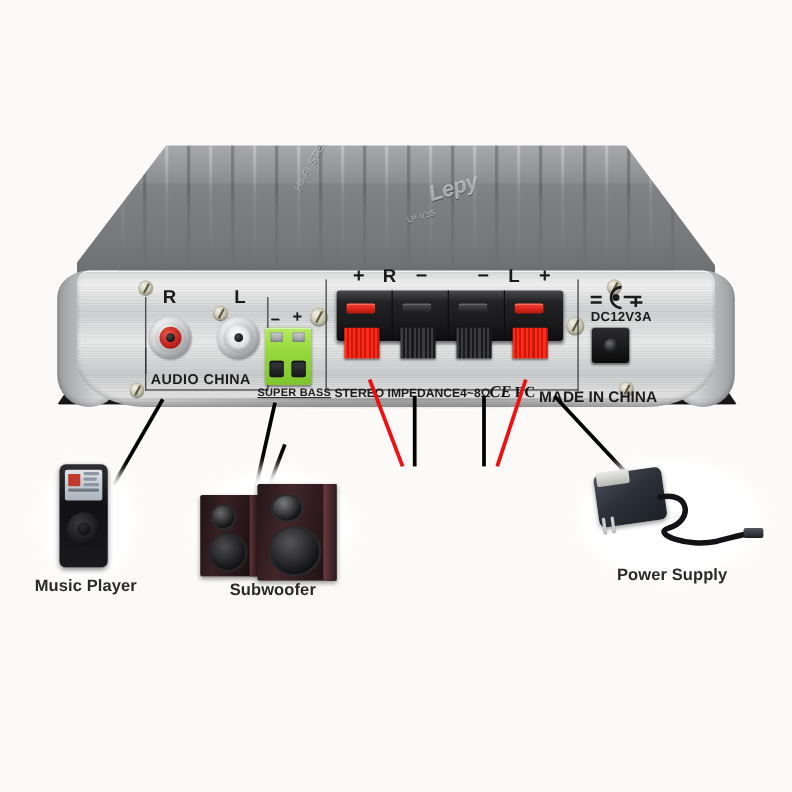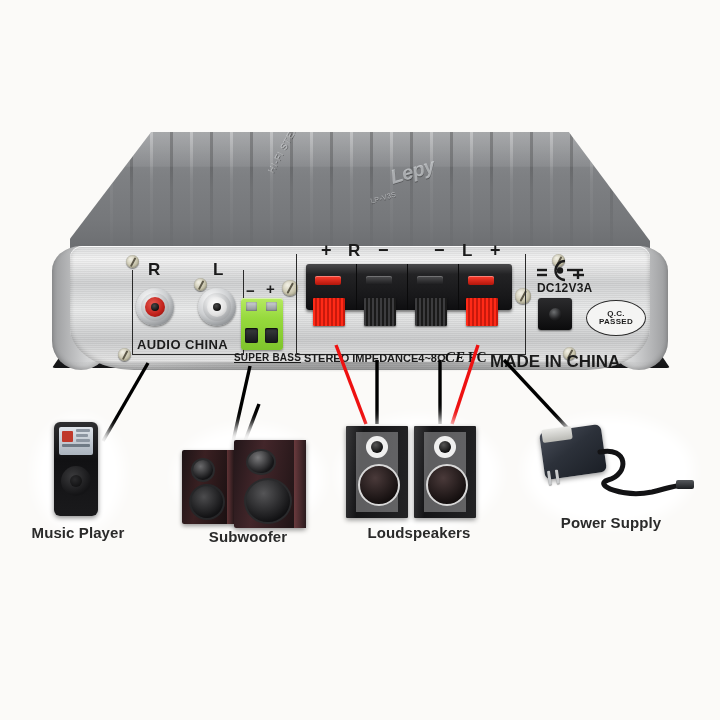--- a/index.html
+++ b/index.html
@@ -292,29 +292,25 @@
       <line x1="2" y1="14" x2="12" y2="14" stroke="#1b1b1b" stroke-width="2.4"></line>
       <line x1="2" y1="19" x2="12" y2="19" stroke="#1b1b1b" stroke-width="2.4"></line>
       <path d="M30 5 A9.5 9.5 0 1 0 30 24" fill="none" stroke="#1b1b1b" stroke-width="2.4"></path>
       <circle cx="25" cy="14.5" r="3.2" fill="#1b1b1b"></circle>
       <line x1="32" y1="14" x2="48" y2="14" stroke="#1b1b1b" stroke-width="2.4"></line>
       <line x1="43" y1="14" x2="43" y2="23" stroke="#1b1b1b" stroke-width="2.4"></line>
       <line x1="38" y1="19" x2="49" y2="19" stroke="#1b1b1b" stroke-width="2.4"></line>
     </svg>
     <div class="plabel abs" style="left:489px;top:151px;font-size:12px;letter-spacing:.2px;">DC12V3A</div>
     <div id="dc-jack" class="abs" style="left:490px;top:168px;"></div>
-    <div id="qc" class="abs" style="left:538px;top:170px;">
-      <span>Q.C.</span>
-      <span>PASSED</span>
-    </div>
 
     <div class="plabel abs" style="left:256px;top:222px;font-size:11px;letter-spacing:0;">STEREO IMPEDANCE4~8Ω</div>
     <div class="mark abs" style="left:397px;top:219px;font-size:15px;font-style:italic;font-family:'Liberation Serif',serif;">CE</div>
     <div class="mark abs" style="left:420px;top:220px;font-size:14px;font-family:'Liberation Serif',serif;">FC</div>
-    <div class="plabel abs" style="left:442px;top:222px;font-size:17px;">MADE IN CHINA</div>
+    <div class="plabel abs" style="left:442px;top:222px;font-size:14px;">MADE IN CHINA</div>
   </div>
 
   <svg id="leads" viewBox="0 0 720 720">
 
     <line x1="148" y1="363" x2="103" y2="441" stroke="#000" stroke-width="3.4"></line>
 
     <line x1="250" y1="366" x2="232" y2="446" stroke="#000" stroke-width="3.4"></line>
     <line x1="259" y1="404" x2="243" y2="446" stroke="#000" stroke-width="3.4"></line>
 
     <line x1="336" y1="345" x2="366" y2="424" stroke="#ee1111" stroke-width="3.4"></line>
@@ -357,44 +353,20 @@
           <div class="row" style="margin-left:17px;width:14px;"></div>
           <div class="row" style="margin-left:17px;width:12px;"></div>
           <div class="row" style="margin-left:17px;width:14px;"></div>
           <div class="row" style="width:28px;background:#6f7a85;"></div>
         </div>
       <div id="ipod-wheel"></div>
     </div>
     <div class="cap" style="left:0;top:110px;">Music Player</div>
   </div>
 
-  <div class="callout" style="left:334px;top:414px;width:170px;height:140px;">
-    <div class="halo" style="left:4px;top:2px;width:162px;height:116px;"></div>
-    <div class="abs" style="left:12px;top:12px;width:62px;height:92px;
-         background:linear-gradient(95deg,#3a3a3c 0%,#141416 26%,#232325 100%);border-radius:1px;
-         box-shadow:0 2px 5px rgba(0,0,0,.42);">
-      <div class="abs" style="left:10px;top:6px;width:42px;height:80px;background:#9a9a9c;opacity:.55;"></div>
-      <div class="tweeter" style="left:20px;top:10px;width:22px;height:22px;background:#efefef;"></div>
-      <div class="tweeter" style="left:25px;top:15px;width:12px;height:12px;
-          background:radial-gradient(circle at 38% 32%,#555,#0b0b0c 75%);"></div>
-      <div class="cone" style="left:12px;top:38px;width:38px;height:38px;
-          background:radial-gradient(circle at 40% 32%,#4a3a3a,#120d0d 76%);border:2px solid #d8d8d8;"></div>
-    </div>
-    <div class="abs" style="left:80px;top:12px;width:62px;height:92px;
-         background:linear-gradient(95deg,#3a3a3c 0%,#141416 26%,#232325 100%);border-radius:1px;
-         box-shadow:0 2px 5px rgba(0,0,0,.42);">
-      <div class="abs" style="left:10px;top:6px;width:42px;height:80px;background:#9a9a9c;opacity:.55;"></div>
-      <div class="tweeter" style="left:20px;top:10px;width:22px;height:22px;background:#efefef;"></div>
-      <div class="tweeter" style="left:25px;top:15px;width:12px;height:12px;
-          background:radial-gradient(circle at 38% 32%,#555,#0b0b0c 75%);"></div>
-      <div class="cone" style="left:12px;top:38px;width:38px;height:38px;
-          background:radial-gradient(circle at 40% 32%,#4a3a3a,#120d0d 76%);border:2px solid #d8d8d8;"></div>
-    </div>
-    <div class="cap" style="left:0;top:110px;">Loudspeakers</div>
-  </div>
 
   <div class="callout" style="left:516px;top:414px;width:190px;height:146px;">
     <div class="halo" style="left:8px;top:2px;width:170px;height:110px;"></div>
     <div id="psu-body" style="left:26px;top:14px;"></div>
     <div id="psu-label" style="left:26px;top:14px;"></div>
     <div id="psu-prongs" style="left:32px;top:56px;">
       <div class="prong" style="left:0;top:0;"></div>
       <div class="prong" style="left:8px;top:0;"></div>
     </div>
     <svg class="abs" style="left:78px;top:26px;width:100px;height:70px;" viewBox="0 0 100 70">

